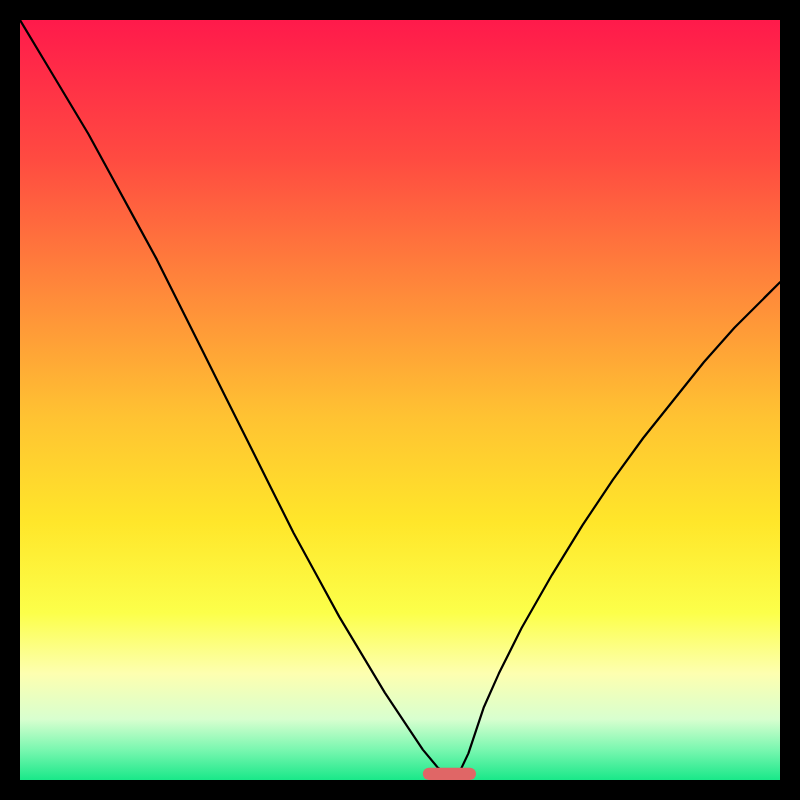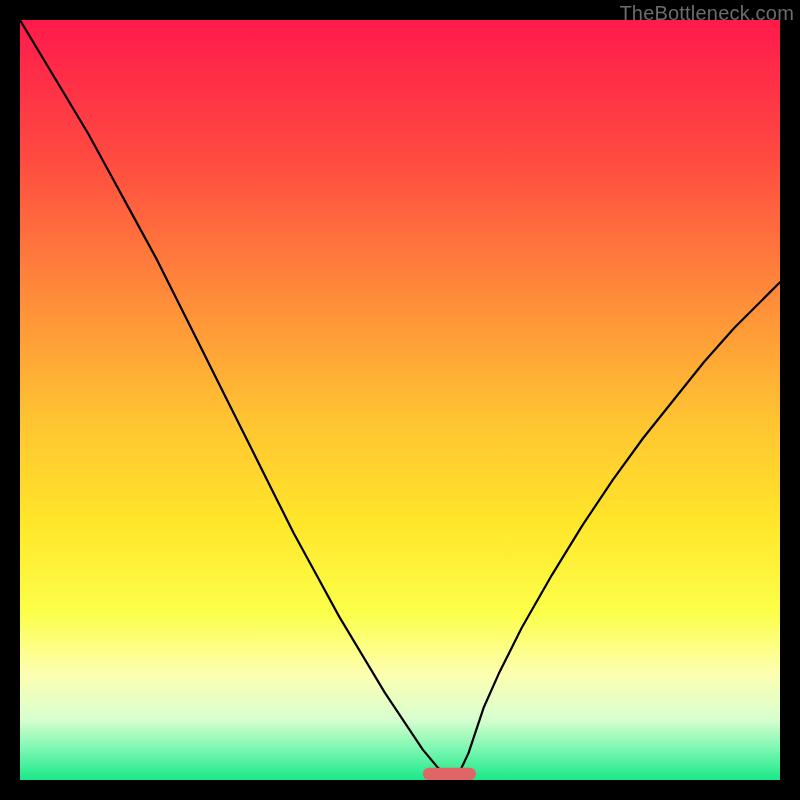--- a/index.html
+++ b/index.html
@@ -52,14 +52,13 @@
           <stop offset="86%" stop-color="#fdffb0"></stop>
           <stop offset="92%" stop-color="#d8ffcf"></stop>
           <stop offset="96%" stop-color="#7af7b0"></stop>
           <stop offset="100%" stop-color="#19e889"></stop>
         </linearGradient>
     </defs>
     <rect x="0" y="0" width="760" height="760" fill="url(#bg-grad)"></rect>
     <path id="curve" fill="none" stroke="#000" stroke-width="2.2" stroke-linecap="round" stroke-linejoin="round" d="M0.00 0.00 L22.80 38.00 L45.60 76.00 L68.40 114.00 L91.20 155.80 L114.00 197.60 L136.80 239.40 L159.60 285.00 L182.40 330.60 L205.20 376.20 L228.00 421.80 L250.80 467.40 L273.60 513.00 L296.40 554.80 L319.20 596.60 L342.00 634.60 L364.80 672.60 L387.60 706.80 L402.80 729.60 L418.00 747.84 L425.60 752.40 L433.20 752.40 L440.80 749.36 L448.40 733.40 L456.00 710.60 L463.60 687.80 L478.80 653.60 L501.60 608.00 L532.00 554.80 L562.40 505.40 L592.80 459.80 L623.20 418.00 L653.60 380.00 L684.00 342.00 L714.40 307.80 L744.80 277.40 L760.00 262.20"></path>
     <rect id="marker" rx="6" ry="6" x="402.80" y="747.84" width="53.20" height="12.16" fill="#e06666"></rect>
   </svg>
-  <div class="watermark">TheBottleneck.com</div>
 </div>
 
 </body></html>

